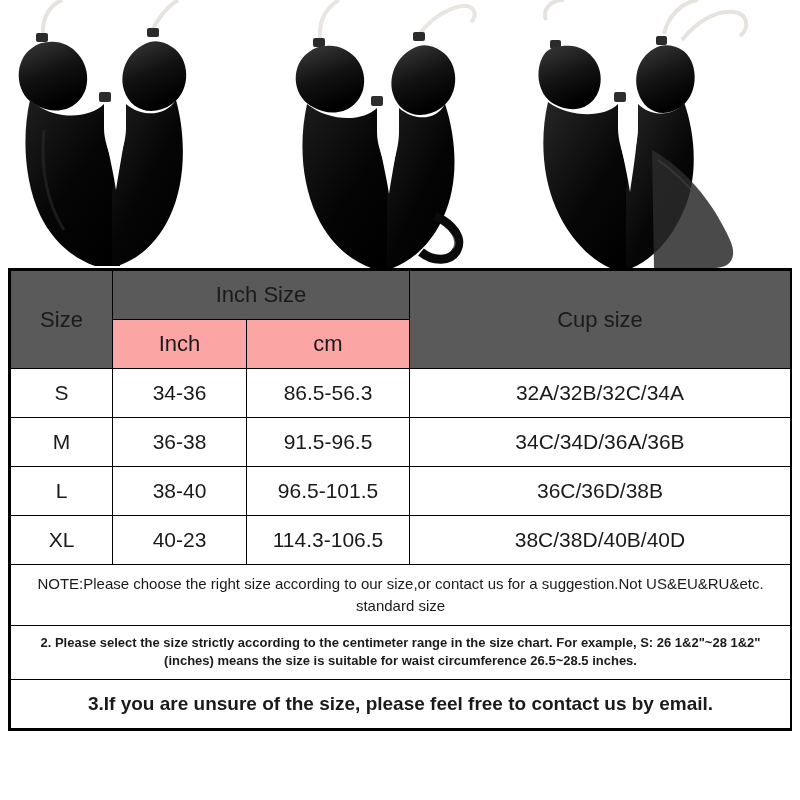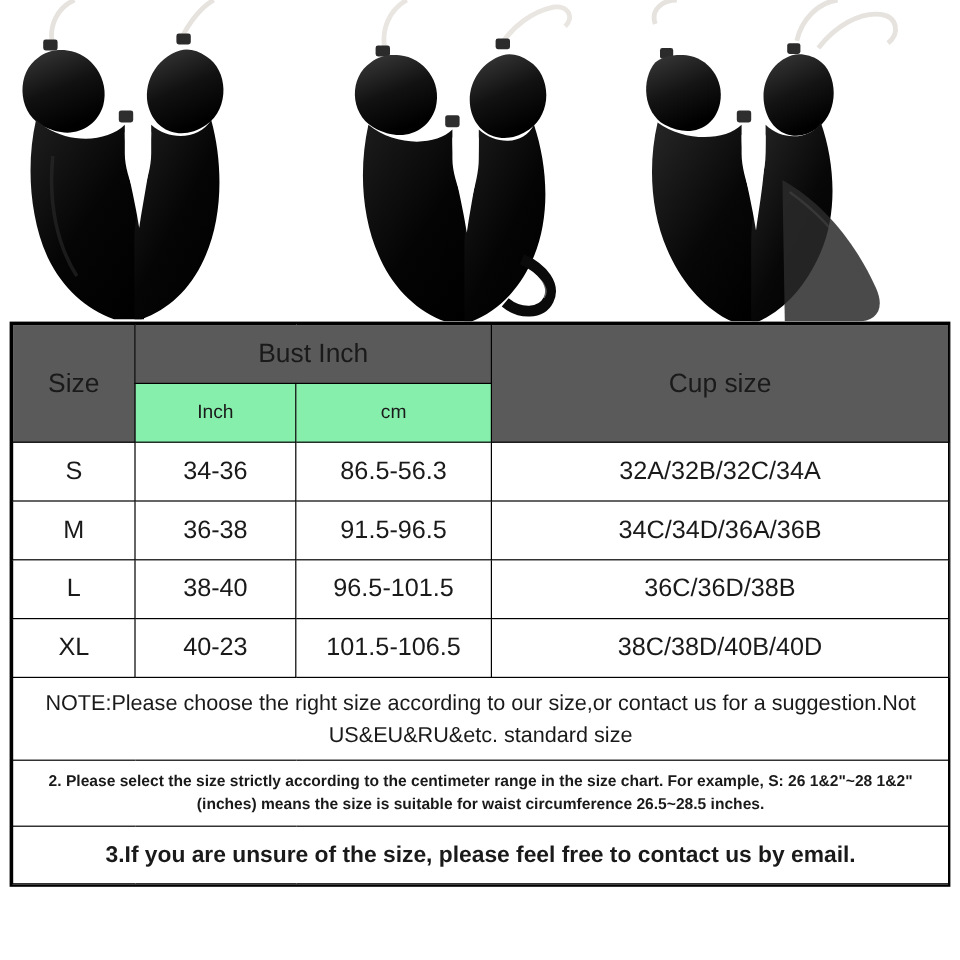--- a/index.html
+++ b/index.html
@@ -62,41 +62,41 @@
     color: #1a1a1a;
   }
   .hdr-row td {
     background: #5a5a5a;
     color: #ffffff;
     font-size: 22px;
     height: 46px;
     border-color: #000000;
   }
   .sub-row td {
-    background: #86efac;
-    font-size: 16px;
+    background: #fca5a5;
+    font-size: 22px;
     height: 46px;
   }
   .data-row td {
     background: #ffffff;
     font-size: 21px;
     height: 46px;
   }
   .col-size { width: 102px; }
   .col-inch { width: 134px; }
   .col-cm   { width: 163px; }
   .col-cup  { width: 381px; }
 
   .note-cell {
     font-size: 19px;
     line-height: 1.45;
     padding: 8px 12px;
     text-align: center;
   }
-  .note-cell.n1 { font-size: 18px; }
+  .note-cell.n1 { font-size: 15px; }
   .note-cell.n2 { font-size: 13px; font-weight: bold; }
   .note-cell.n3 { font-size: 19px; padding: 10px 12px; font-weight: bold; }
 </style>
 </head>
 <body>
 
 <div class="page">
 
   <div class="photo-strip">
 
@@ -202,21 +202,21 @@
     <table class="size-table">
       <colgroup>
         <col class="col-size">
         <col class="col-inch">
         <col class="col-cm">
         <col class="col-cup">
       </colgroup>
       <tbody>
         <tr class="hdr-row">
           <td rowspan="2">Size</td>
-          <td colspan="2">Bust Inch</td>
+          <td colspan="2">Inch Size</td>
           <td rowspan="2">Cup size</td>
         </tr>
         <tr class="sub-row">
           <td>Inch</td>
           <td>cm</td>
         </tr>
 
         <tr class="data-row">
           <td>S</td>
           <td>34-36</td>
@@ -231,21 +231,21 @@
         </tr>
         <tr class="data-row">
           <td>L</td>
           <td>38-40</td>
           <td>96.5-101.5</td>
           <td>36C/36D/38B</td>
         </tr>
         <tr class="data-row">
           <td>XL</td>
           <td>40-23</td>
-          <td>101.5-106.5</td>
+          <td>114.3-106.5</td>
           <td>38C/38D/40B/40D</td>
         </tr>
 
         <tr>
           <td class="note-cell n1" colspan="4">NOTE:Please choose the right size according to our size,or contact us for a suggestion.Not US&amp;EU&amp;RU&amp;etc. standard size</td>
         </tr>
         <tr>
           <td class="note-cell n2" colspan="4">2. Please select the size strictly according to the centimeter range in the size chart. For example, S: 26 1&amp;2"~28 1&amp;2" (inches) means the size is suitable for waist circumference 26.5~28.5 inches.</td>
         </tr>
         <tr>

